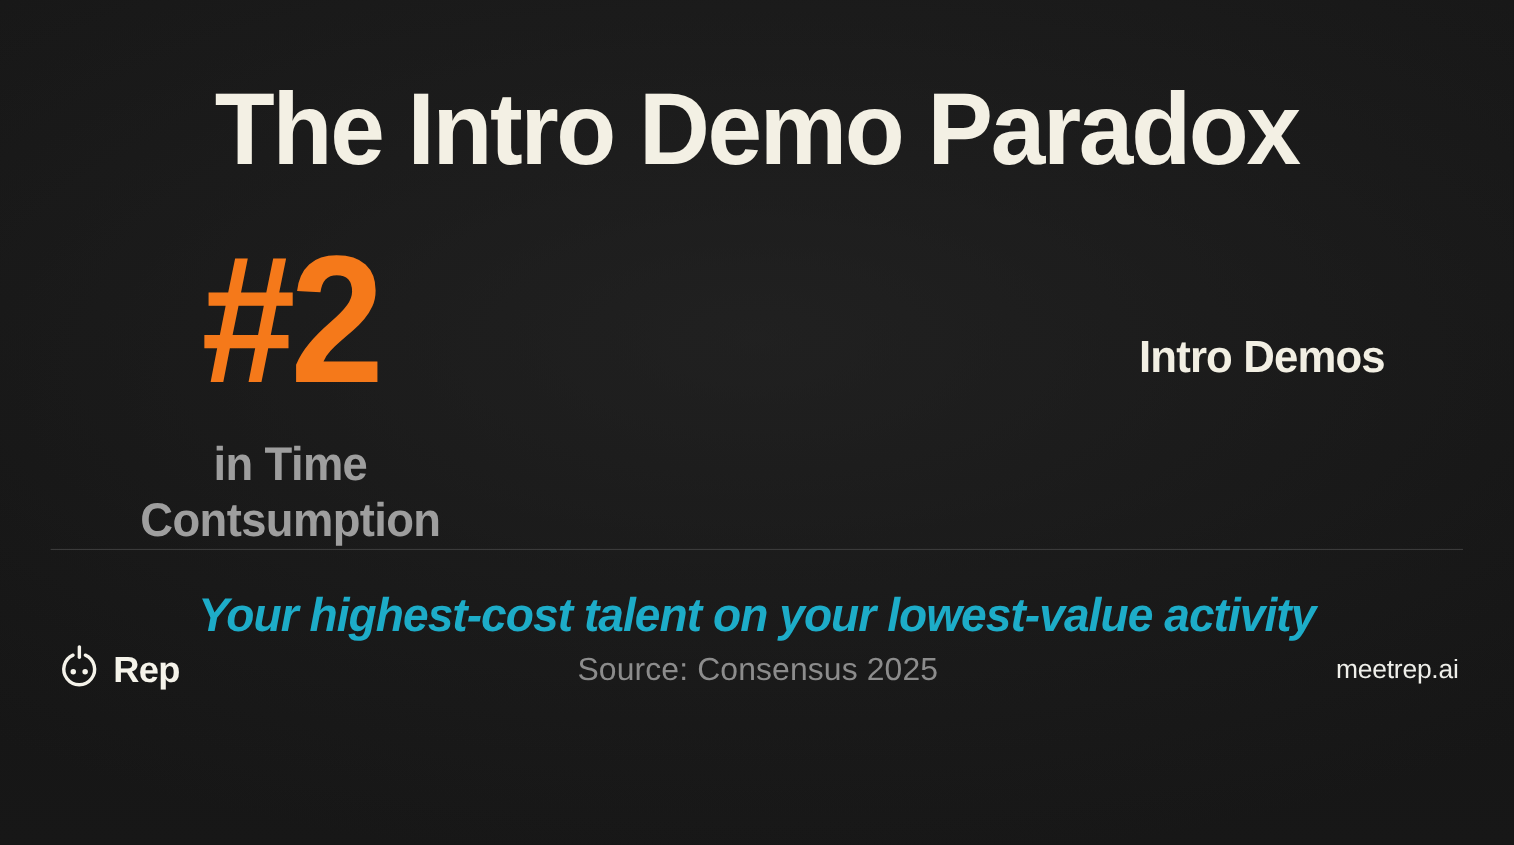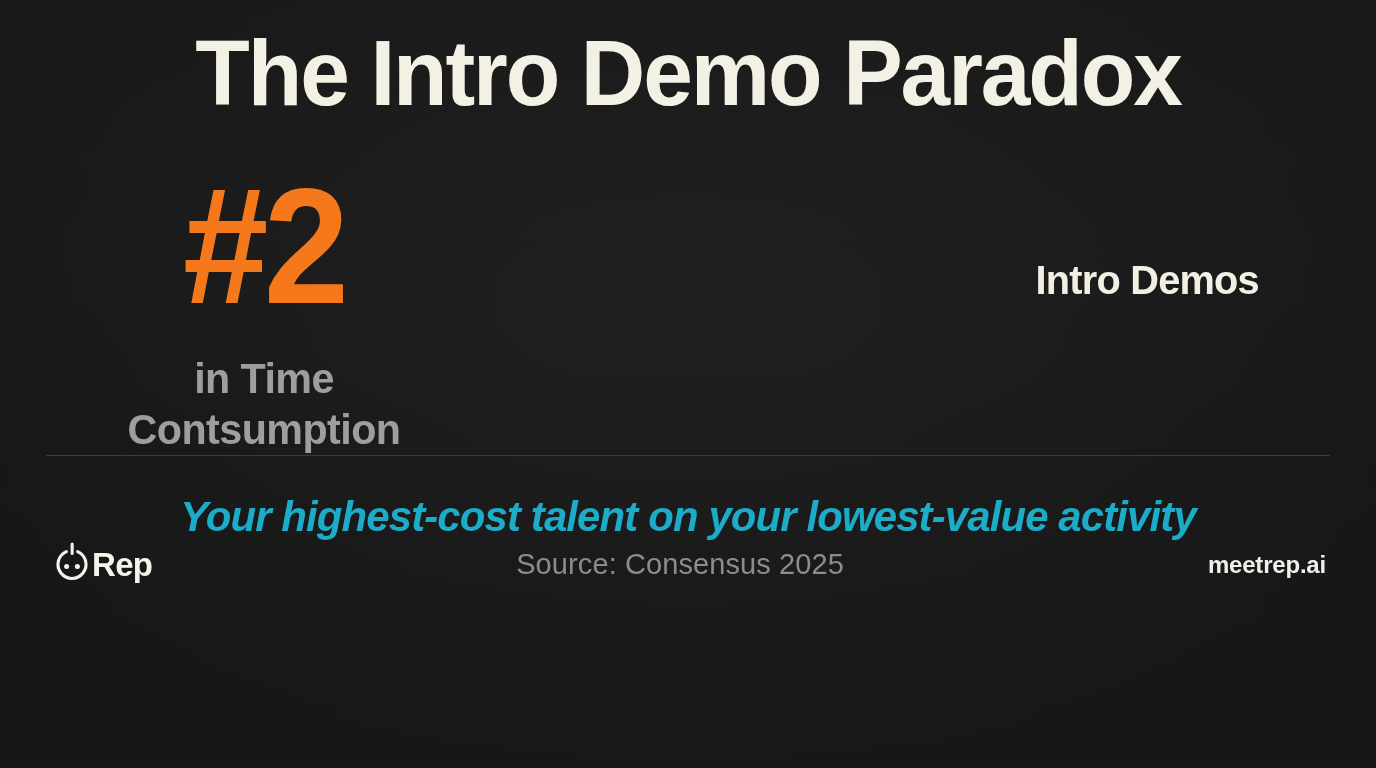--- a/index.html
+++ b/index.html
@@ -25,21 +25,21 @@
       linear-gradient(180deg, #171717 0%, #141414 55%, #171717 100%);
     pointer-events:none;
   }
 
   .slide {
     position:relative;
     width:1376px;
     height:632px;
     display:flex;
     flex-direction:column;
-    padding:20px 46px 24px 46px;
+    padding:64px 46px 24px 46px;
   }
 
   
   .title {
     color:#F3F0E4;
     font-size:93px;
     font-weight:bold;
     letter-spacing:-2.2px;
     text-align:center;
     line-height:1.02;
@@ -135,20 +135,21 @@
     margin-bottom:22px;
     display:flex;
     align-items:center;
     justify-content:space-between;
     padding:0 4px 0 6px;
   }
 
   .brand {
     display:flex;
     align-items:center;
+    gap:11px;
     justify-content:center;
   }
 
   .brand-logo { display:block; }
 
   .brand-name {
     color:#F5F3EA;
     font-size:33px;
     font-weight:bold;
     letter-spacing:-0.7px;
@@ -157,21 +158,21 @@
   .source {
     color:#8C8C8C;
     font-size:29px;
     font-weight:normal;
     letter-spacing:0.1px;
   }
 
   .site {
     color:#EFEFEA;
     font-size:24px;
-    font-weight:bold;
+    font-weight:normal;
     letter-spacing:-0.2px;
   }
 </style>
 </head>
 <body>
 
 <div class="bg-texture"></div>
 
 <div class="slide">
 

